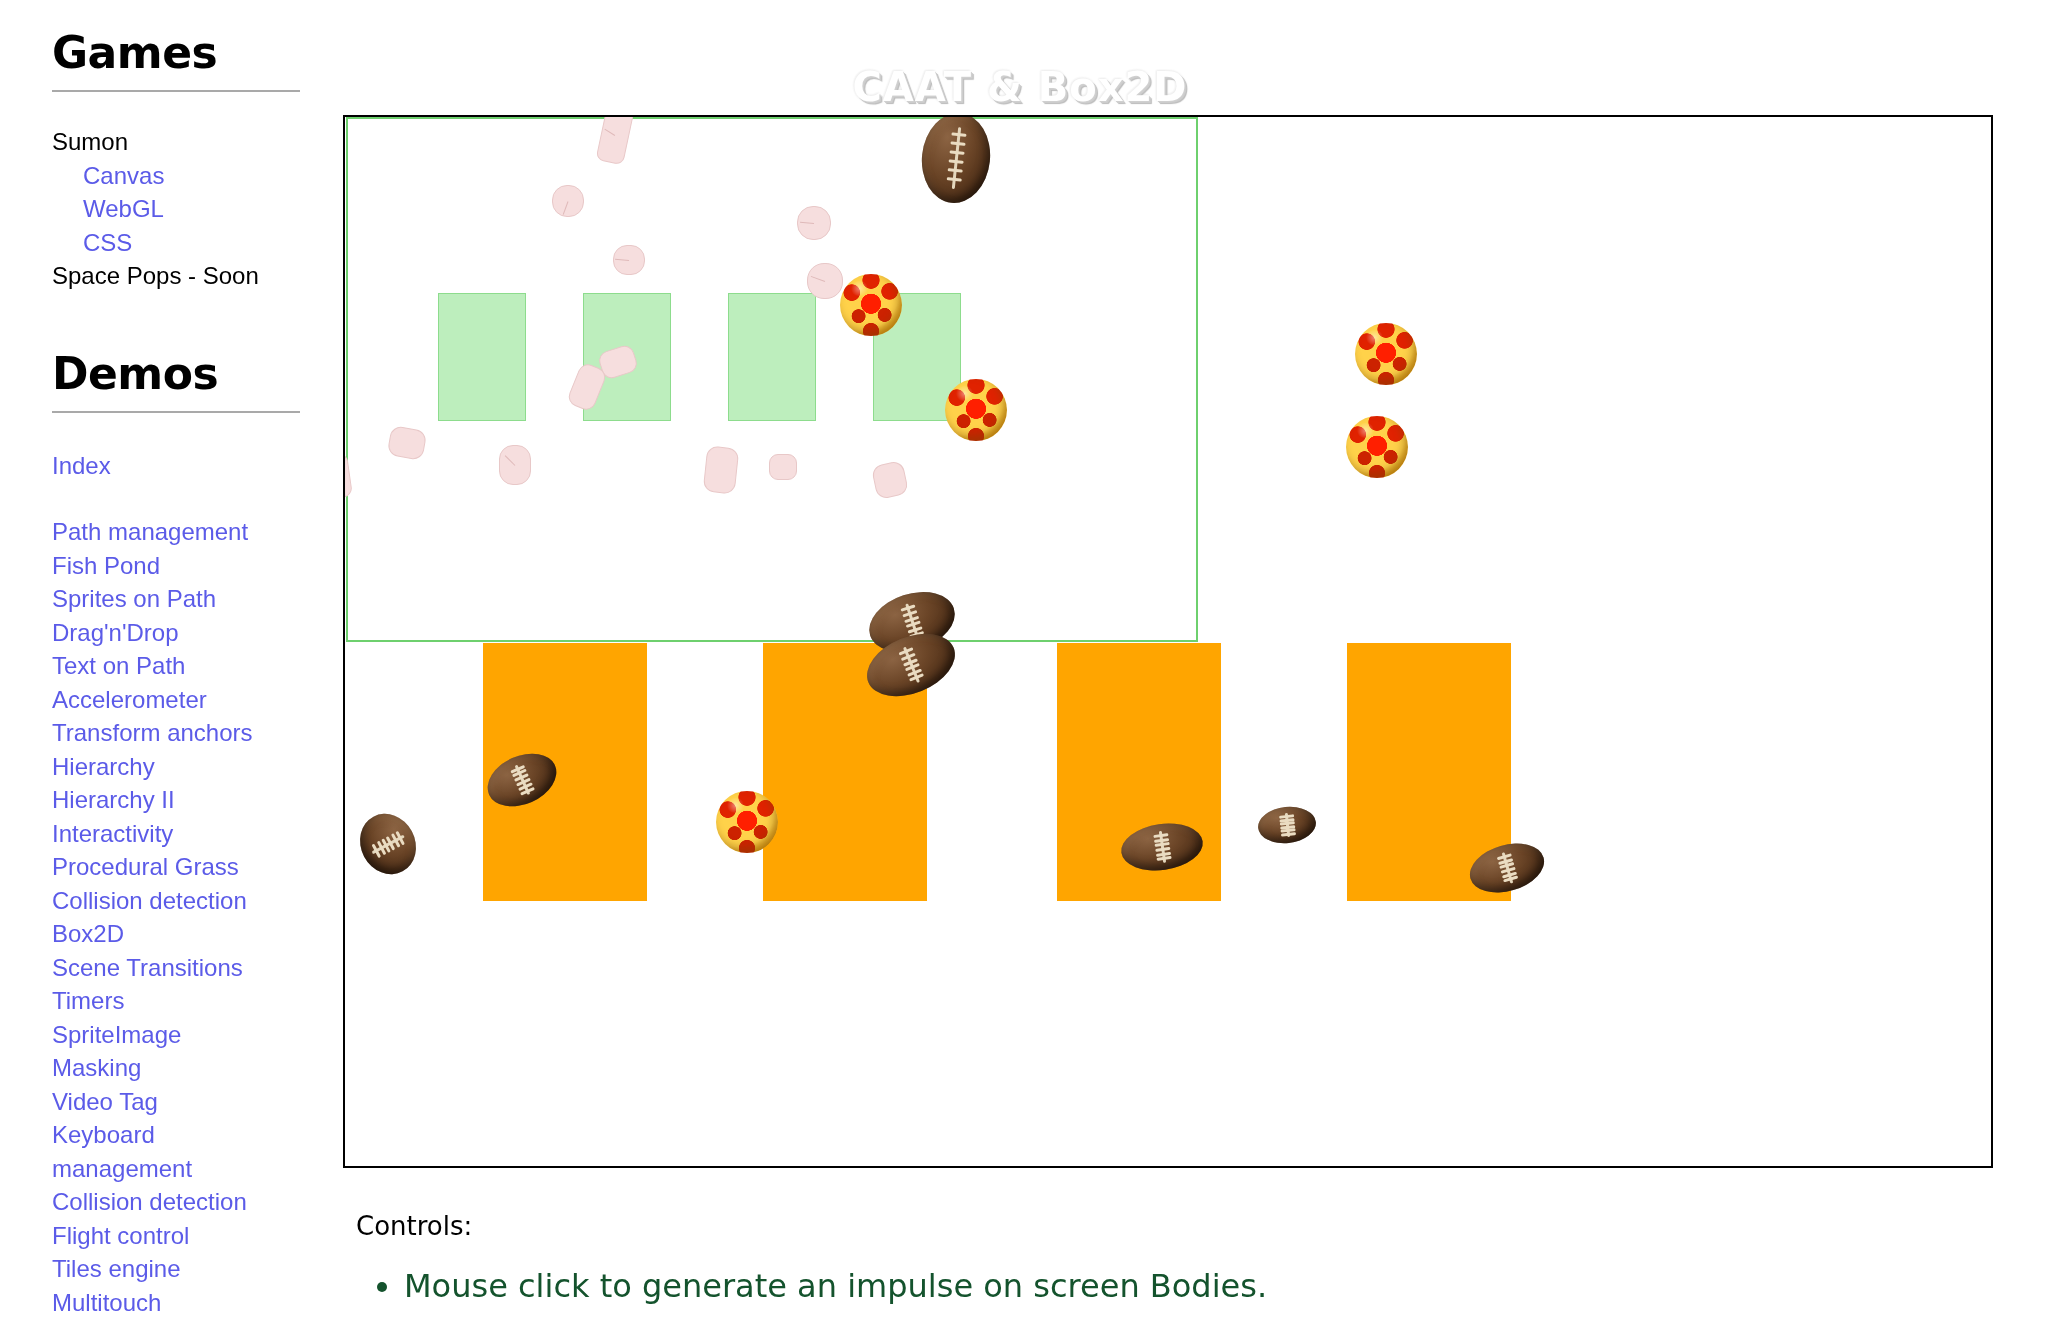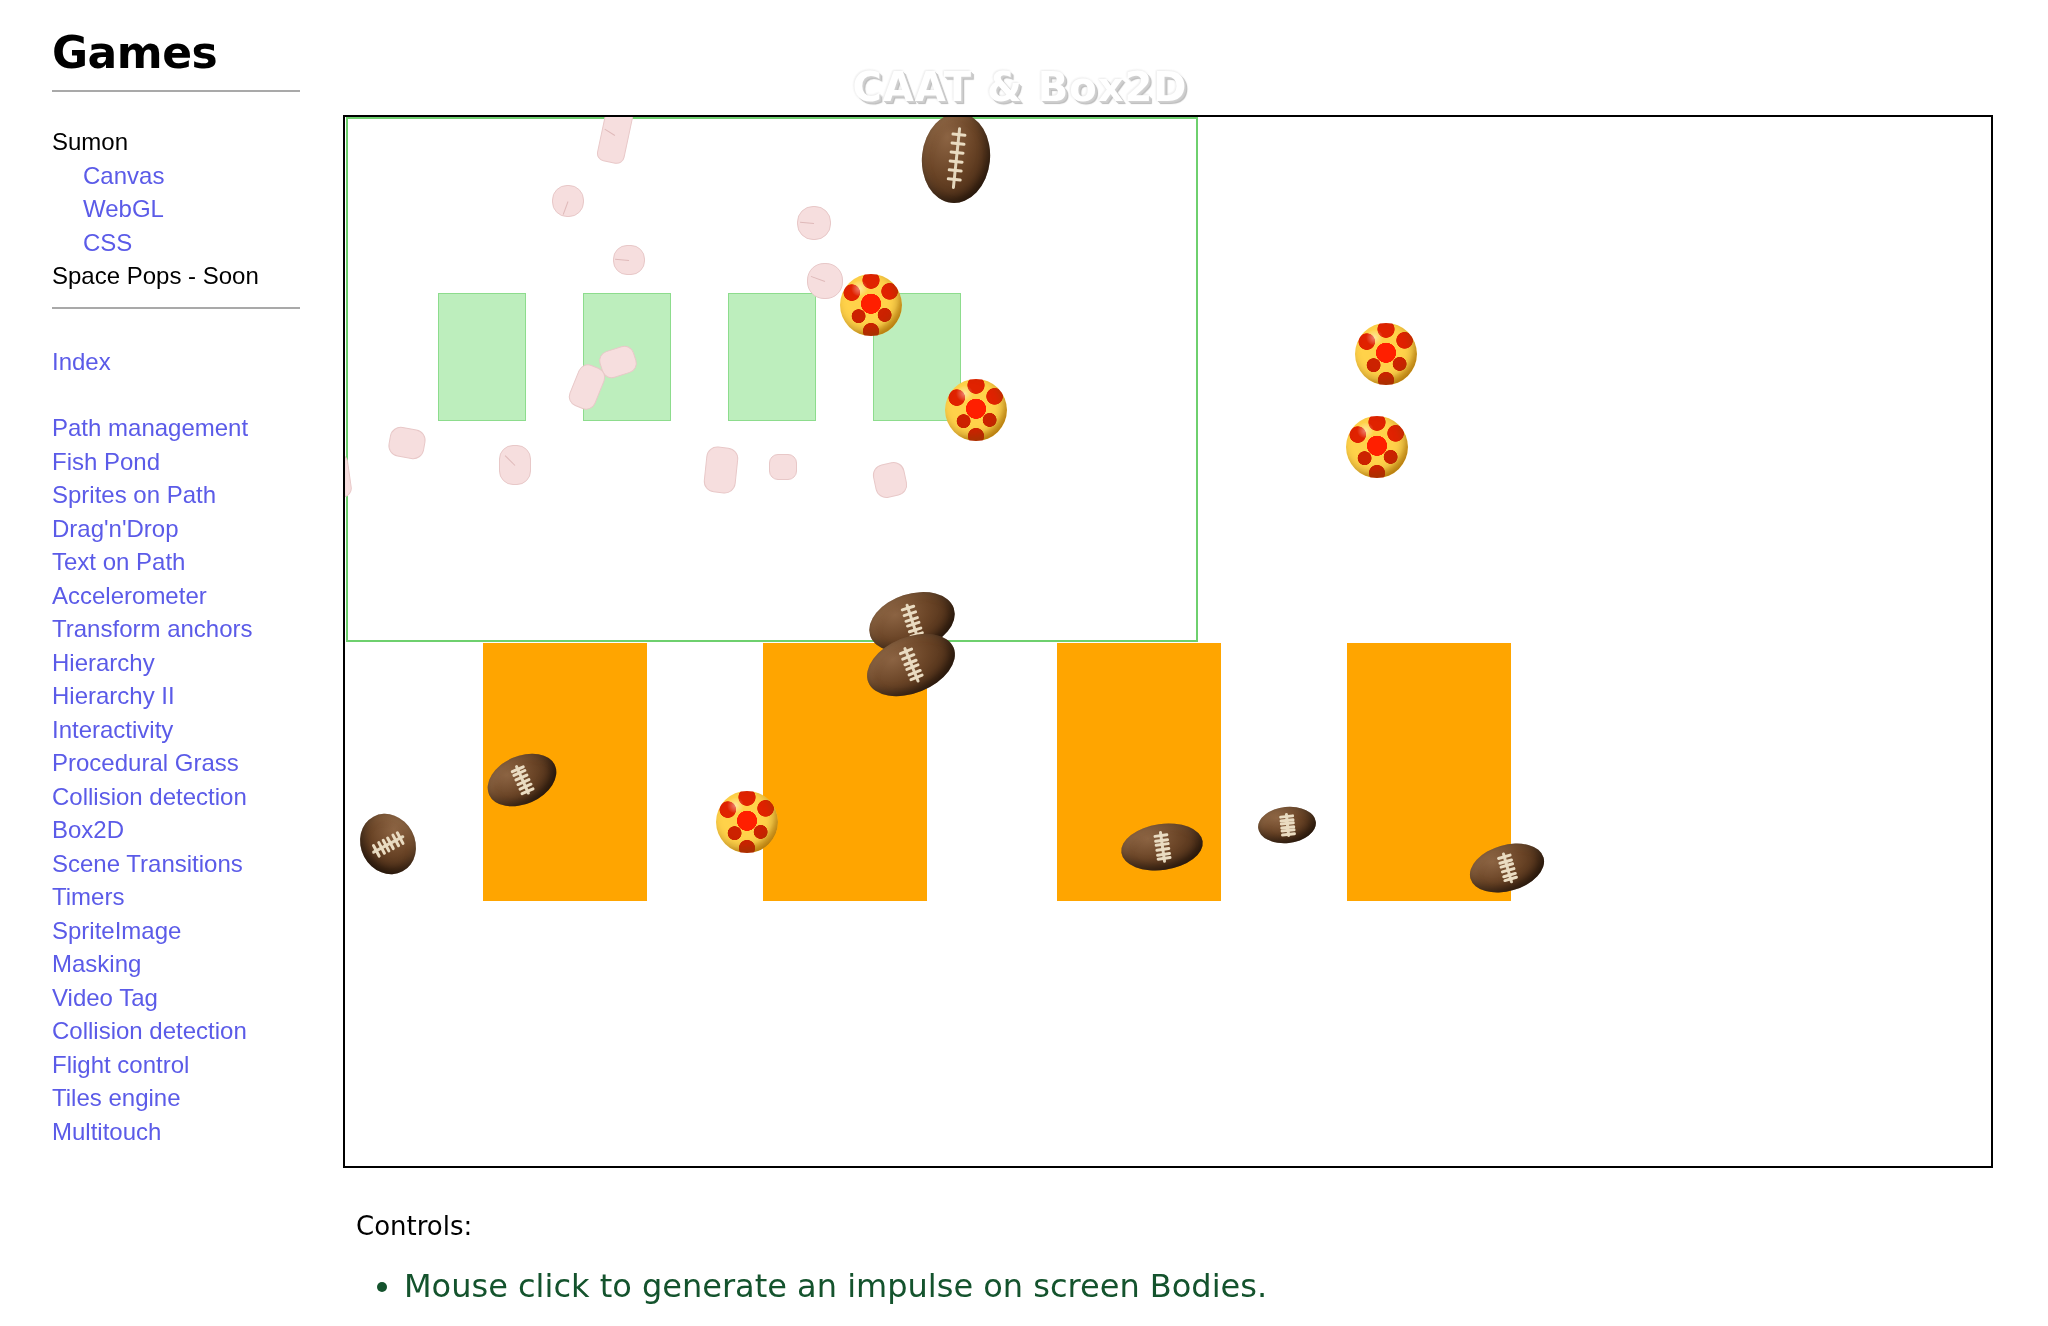--- a/index.html
+++ b/index.html
@@ -264,20 +264,21 @@
         <a class="side-link" href="#">WebGL</a>
       </li>
       <li class="side-item indent">
         <a class="side-link" href="#">CSS</a>
       </li>
       <li class="side-item">
         <span>Space Pops - Soon</span>
       </li>
     </ul>
 
+    <h1 id="demos-heading" class="side-heading">Demos</h1>
     <div class="heading-rule"></div>
 
     <div id="demos-index">
       <a class="side-link" href="#">Index</a>
     </div>
 
     <ul id="demos-list" class="side-list">
         <li class="side-item">
           <a class="side-link wrap-ok" href="#">Path management</a>
         </li>
@@ -324,20 +325,23 @@
           <a class="side-link wrap-ok" href="#">Timers</a>
         </li>
         <li class="side-item">
           <a class="side-link wrap-ok" href="#">SpriteImage</a>
         </li>
         <li class="side-item">
           <a class="side-link wrap-ok" href="#">Masking</a>
         </li>
         <li class="side-item">
           <a class="side-link wrap-ok" href="#">Video Tag</a>
+        </li>
+        <li class="side-item">
+          <a class="side-link wrap-ok" href="#">Keyboard management</a>
         </li>
         <li class="side-item">
           <a class="side-link wrap-ok" href="#">Collision detection</a>
         </li>
         <li class="side-item">
           <a class="side-link wrap-ok" href="#">Flight control</a>
         </li>
         <li class="side-item">
           <a class="side-link wrap-ok" href="#">Tiles engine</a>
         </li>

